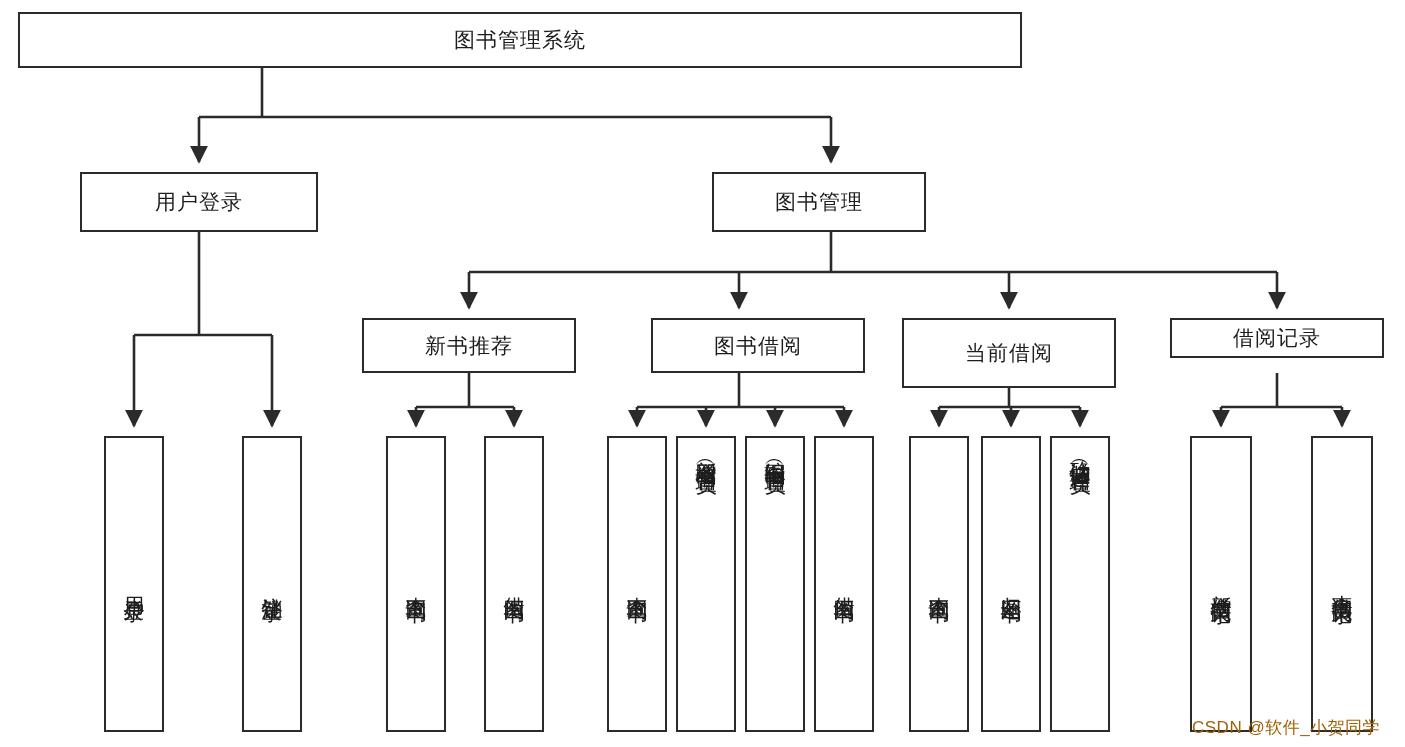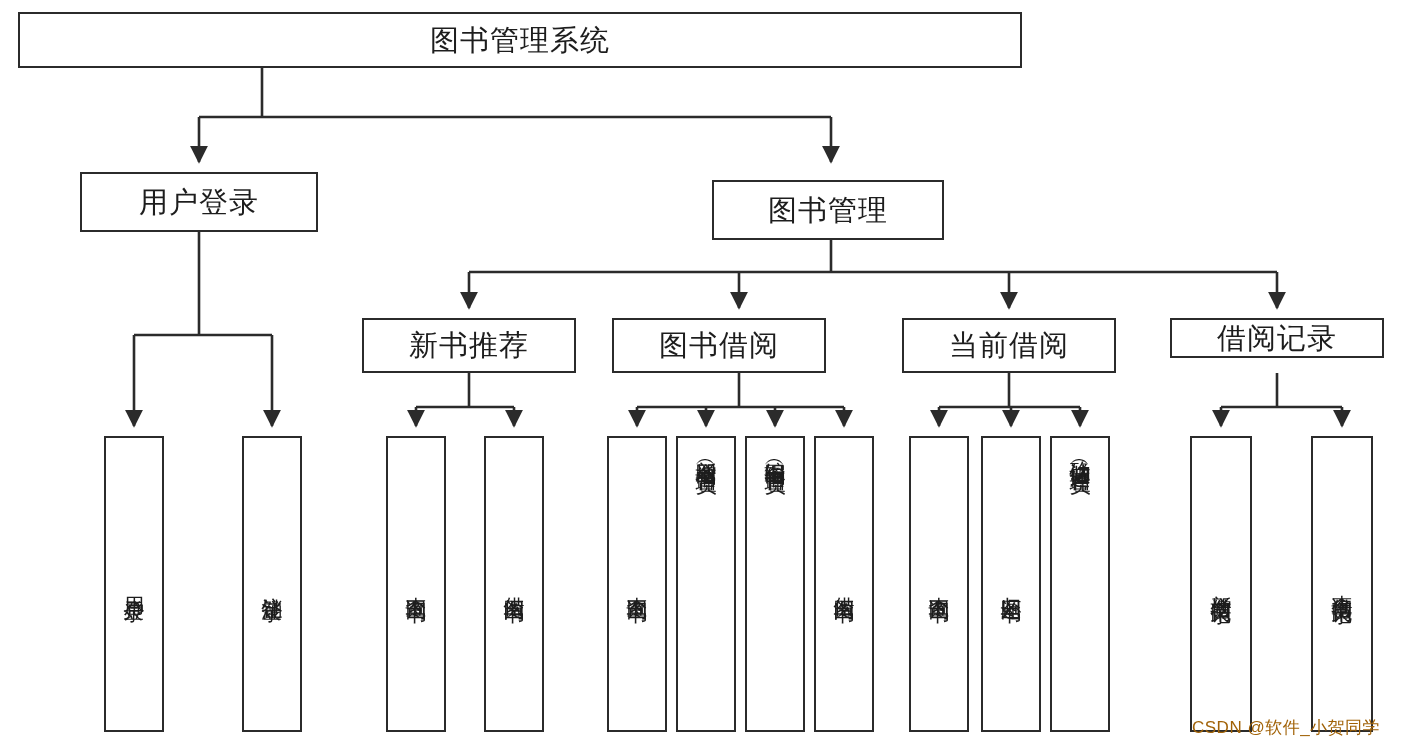--- a/index.html
+++ b/index.html
@@ -27,21 +27,21 @@
     position: absolute;
     box-sizing: border-box;
     background: #ffffff;
     border: 2px solid #2b2b2b;
     display: flex;
     align-items: center;
     justify-content: center;
     color: #1d1d1d;
   }
   .node.horiz {
-    font-size: 29px;
+    font-size: 21px;
     line-height: 1.2;
     letter-spacing: 1px;
   }
   .node.vert {
     writing-mode: vertical-rl;
     text-orientation: upright;
     font-size: 21px;
     line-height: 1.15;
     letter-spacing: 2px;
     align-items: center;
@@ -112,25 +112,25 @@
       <path d="M 1277 373 L 1277 407"></path>
       <path d="M 1221 407 L 1342 407"></path>
       <path d="M 1221 407 L 1221 426" marker-end="url(#arrow)"></path>
       <path d="M 1342 407 L 1342 426" marker-end="url(#arrow)"></path>
     </g>
   </svg>
 
   <div class="node horiz" style="left:18px; top:12px; width:1004px; height:56px;">图书管理系统</div>
 
   <div class="node horiz" style="left:80px; top:172px; width:238px; height:60px;">用户登录</div>
-  <div class="node horiz" style="left:712px; top:172px; width:232px; height:60px;margin-top:8px;">图书管理</div>
+  <div class="node horiz" style="left:712px; top:172px; width:214px; height:60px;">图书管理</div>
 
   <div class="node horiz" style="left:362px; top:318px; width:214px; height:55px;text-align:right;">新书推荐</div>
-  <div class="node horiz" style="left:612px; top:318px; width:214px; height:55px;">图书借阅</div>
-  <div class="node horiz" style="left:902px; top:318px; width:214px; height:55px;text-align:center;">当前借阅</div>
+  <div class="node horiz" style="left:651px; top:318px; width:214px; height:55px;">图书借阅</div>
+  <div class="node horiz" style="left:902px; top:318px; width:214px; height:70px;text-align:center;">当前借阅</div>
   <div class="node horiz" style="left:1170px; top:318px; width:214px; height:40px;">借阅记录</div>
 
   <div class="node vert" style="left:104px; top:436px; width:60px; height:296px;">用户登录</div>
   <div class="node vert" style="left:242px; top:436px; width:60px; height:296px;">注销登录</div>
 
   <div class="node vert" style="left:386px; top:436px; width:60px; height:296px;">查询图书</div>
   <div class="node vert" style="left:484px; top:436px; width:60px; height:296px;">借阅图书</div>
 
   <div class="node vert" style="left:607px; top:436px; width:60px; height:296px;">查询图书</div>
   <div class="node vert topalign" style="left:676px; top:436px; width:60px; height:296px;">新增图书（管理员）</div>

